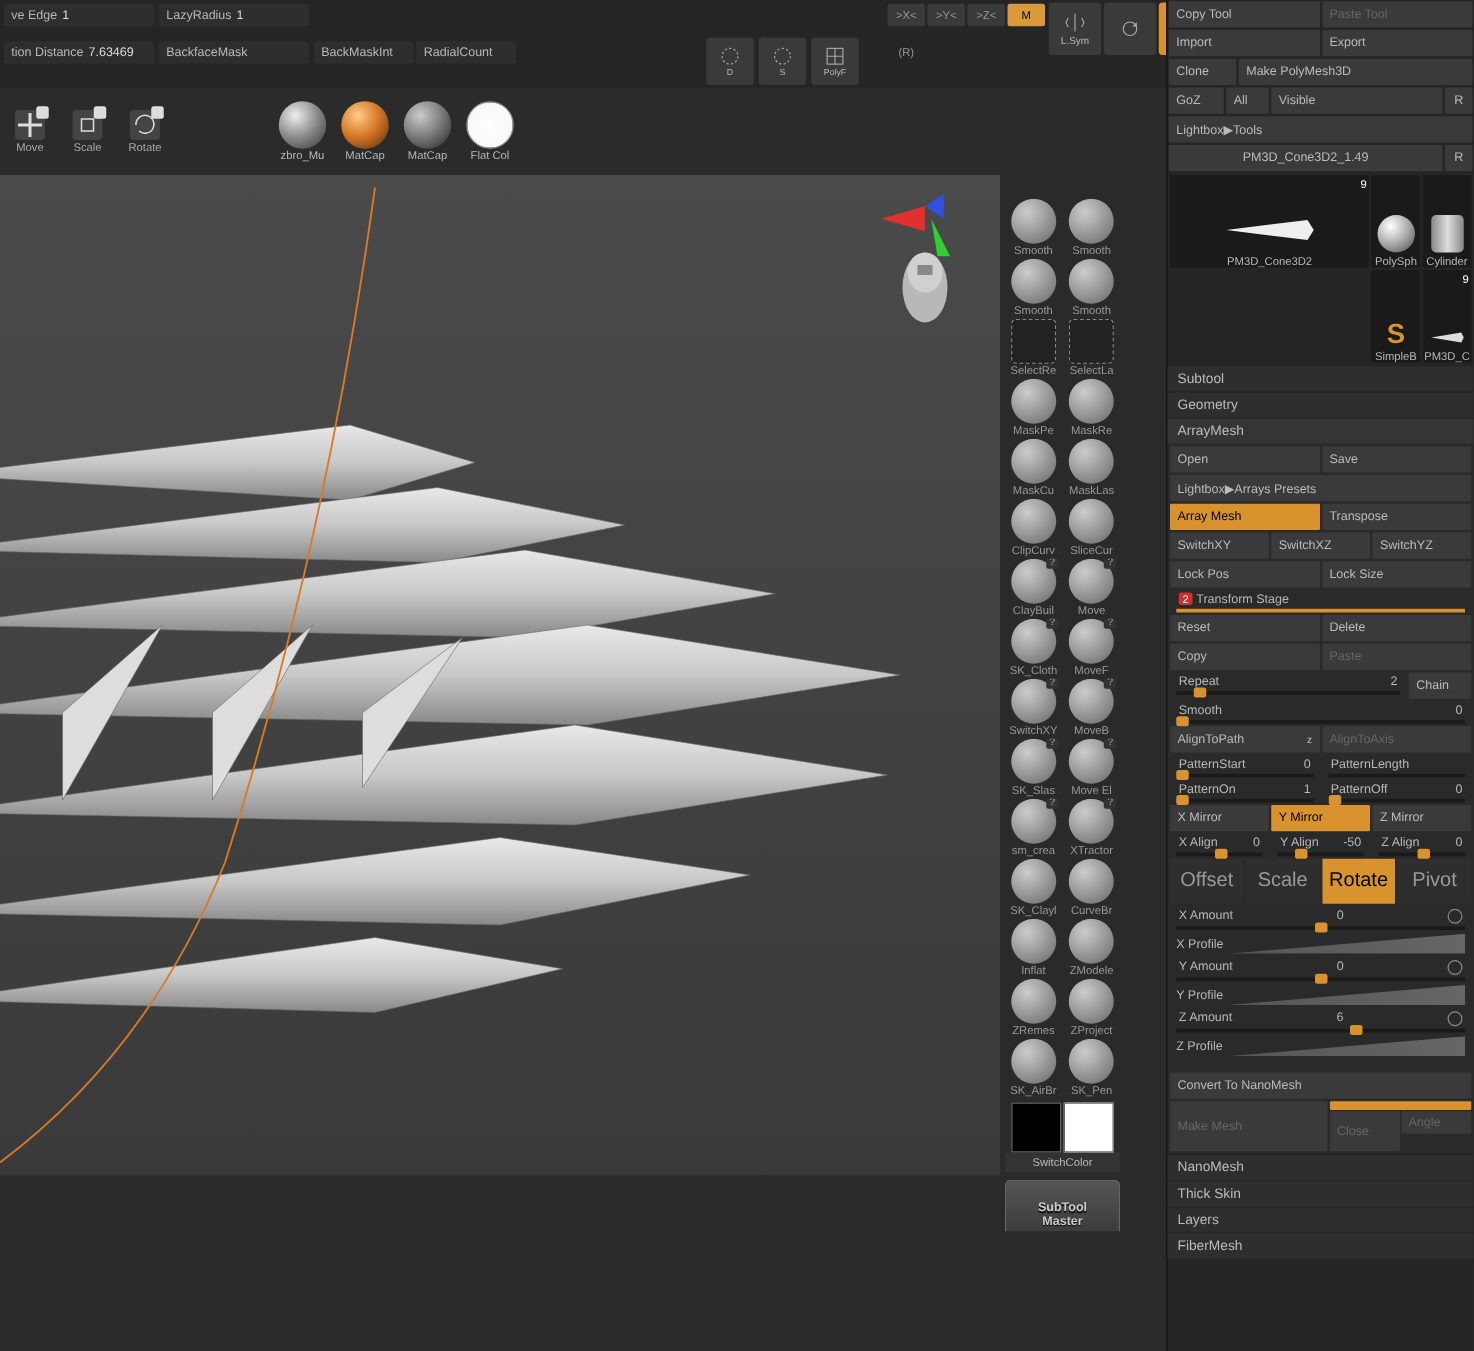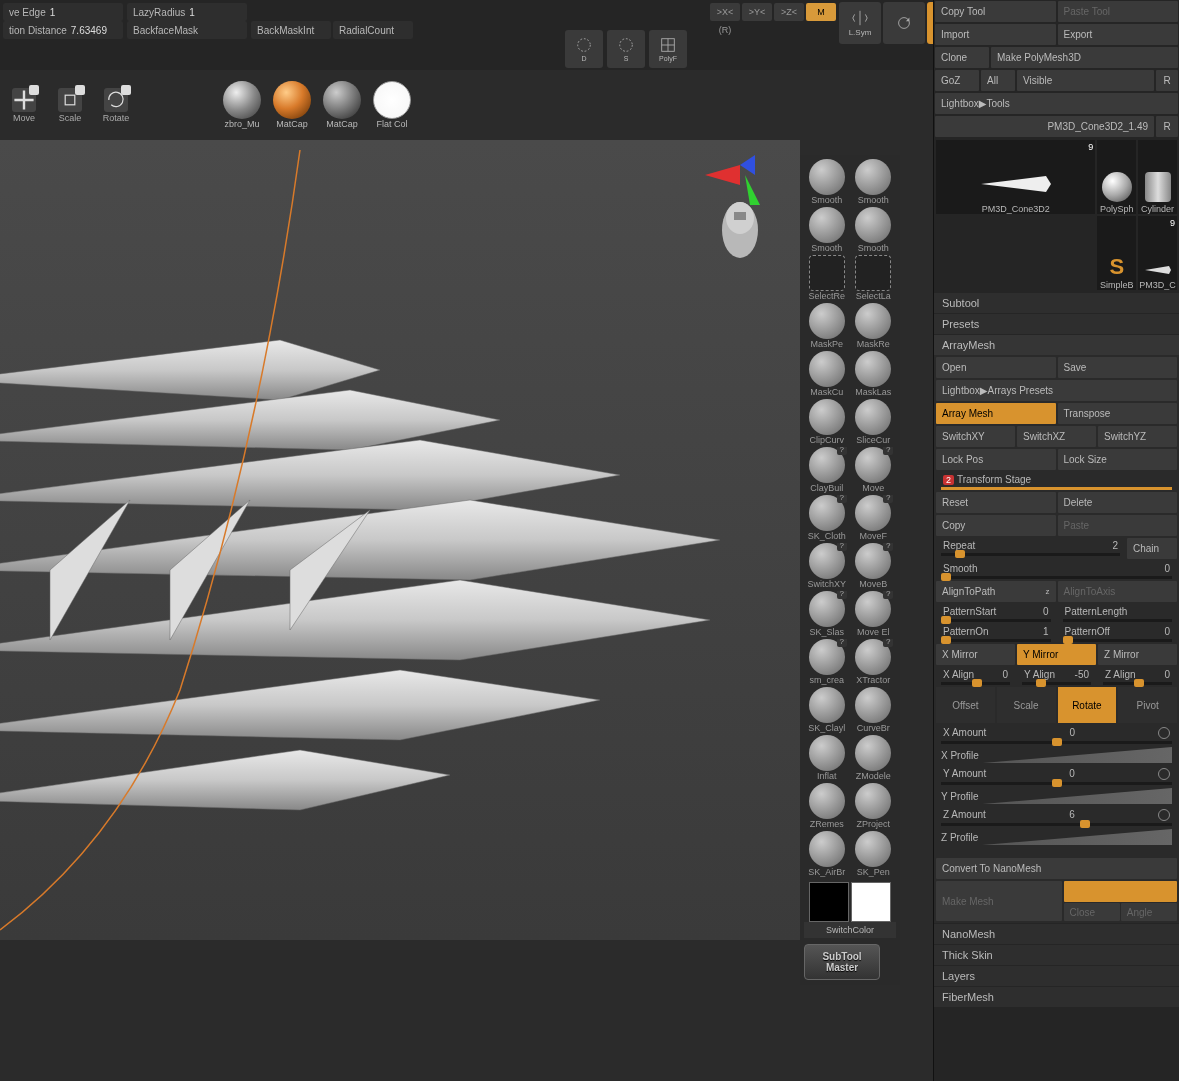--- a/index.html
+++ b/index.html
@@ -1,18 +1,18 @@
 <!DOCTYPE html>
 <html><head>
 <meta charset="utf-8">
 <style>
 *{margin:0;padding:0;box-sizing:border-box;font-family:Arial,sans-serif;user-select:none}
 body{background:#2b2b2b;color:#b8b8b8;font-size:11px;width:1179px;height:1081px;overflow:hidden;position:relative}
 .topbar{position:absolute;top:0;left:0;right:0;height:70px;background:#252525;display:flex;align-items:flex-start;padding:2px;gap:2px}
-.topgroup{display:flex;flex-direction:column;gap:0;padding:1px}
+.topgroup{display:flex;flex-direction:column;gap:12px;padding:1px}
 .slider-row{display:flex;align-items:center;gap:4px;background:#2e2e2e;padding:2px 6px;border-radius:2px;height:18px;min-width:120px}
 .slider-row span{font-size:10px}
 .slider-val{color:#ddd}
 .smbtn{background:#3a3a3a;color:#999;font-size:9px;padding:3px 5px;border-radius:2px;display:inline-flex;align-items:center;justify-content:center;min-width:30px;height:18px}
 .smbtn.active{background:#d89a3a;color:#000}
 .iconbtn{width:42px;height:42px;background:#3a3a3a;border-radius:3px;display:flex;flex-direction:column;align-items:center;justify-content:center;font-size:8px;gap:1px}
 .iconbtn svg{width:18px;height:18px}
 .redo-input{background:#1a1a1a;border:1px solid #444;color:#888;padding:2px 6px;width:130px;height:20px;font-size:10px}
 
 .toolbar2{position:absolute;top:80px;left:0;height:50px;display:flex;align-items:center;gap:6px;padding-left:4px}
@@ -32,28 +32,28 @@
 .brushpanel{position:absolute;top:155px;left:800px;width:100px;height:830px;background:#2a2a2a;padding:4px;overflow:hidden}
 .brush-grid{display:grid;grid-template-columns:1fr 1fr;gap:1px}
 .brush-cell{display:flex;flex-direction:column;align-items:center;height:47px;font-size:9px;color:#999;overflow:hidden}
 .brush-icon{width:36px;height:36px;border-radius:50%;background:radial-gradient(circle at 35% 30%,#ddd,#888 50%,#333);position:relative}
 .brush-icon.sq{border-radius:4px;background:#222;border:1px dashed #888}
 .brush-icon.sym{background:radial-gradient(circle at 35% 30%,#ccc,#666)}
 .brush-q{position:absolute;top:-2px;right:-2px;width:10px;height:10px;background:#333;color:#aaa;font-size:8px;border-radius:2px;text-align:center;line-height:10px}
 .color-sw{width:40px;height:40px;border:1px solid #666}
 .switch-row{display:flex;gap:2px;justify-content:center;margin-top:2px}
 .scolor-btn{background:#333;font-size:9px;padding:3px 6px;text-align:center;width:100%}
-.subtool-btn{background:linear-gradient(#555,#333);border:1px solid #666;border-radius:4px;padding:6px;text-align:center;font-size:10px;font-weight:bold;color:#ccc;margin-top:6px;text-shadow:0 1px 1px #000;width:76px}
+.subtool-btn{background:linear-gradient(#555,#333);border:1px solid #666;border-radius:4px;padding:16px;text-align:center;font-size:10px;font-weight:bold;color:#ccc;margin-top:6px;text-shadow:0 1px 1px #000;width:92px}
 
 .rightpanel{position:absolute;top:0;right:0;width:246px;height:1081px;background:#252525;display:flex;flex-direction:column;border-left:1px solid #111}
 .rp-row{display:flex;gap:2px;padding:1px}
 .rp-btn{flex:1;background:#3a3a3a;color:#bbb;font-size:10px;padding:3px 6px;text-align:left;height:21px;display:flex;align-items:center;border-radius:1px}
 .rp-btn.orange{background:#d8932e;color:#000}
 .rp-btn.dim{color:#666}
-.rp-btn.num{justify-content:flex-end}
+.rp-btn.num{justify-content:center}
 .rp-btn.sm{flex:0 0 22px;justify-content:center;padding:0}
 .rp-header{background:#2e2e2e;color:#bbb;padding:4px 8px;font-size:11px;margin-top:1px}
 .rp-sub{background:#353535}
 .slider-wrap{position:relative;padding:1px 2px}
 .slider-label{display:flex;justify-content:space-between;font-size:10px;padding:2px 6px}
 .slider-track{height:3px;background:#1a1a1a;position:relative;margin:0 4px}
 .slider-fill{height:3px;background:#d8932e;position:absolute}
 .slider-thumb{width:10px;height:8px;background:#d8932e;position:absolute;top:-3px;border-radius:2px}
 .mini-badge{background:#c83232;color:#fff;font-size:9px;padding:0 3px;border-radius:2px;margin-right:3px}
 .profile-row{display:flex;align-items:center;gap:4px;padding:2px 6px;font-size:10px}
@@ -62,21 +62,21 @@
 
 .tool-thumbs{display:flex;gap:2px;padding:2px}
 .tool-thumb{flex:1;background:#1a1a1a;height:74px;display:flex;flex-direction:column;align-items:center;justify-content:flex-end;font-size:9px;position:relative;overflow:hidden}
 .tool-thumb.main{flex:2}
 .thumb-badge{position:absolute;top:2px;right:2px;color:#fff;font-size:9px}
 .thumb-sphere{width:30px;height:30px;border-radius:50%;background:radial-gradient(circle at 35% 30%,#fff,#aaa 50%,#444);margin-bottom:2px}
 .thumb-cyl{width:26px;height:30px;background:linear-gradient(90deg,#888,#ddd,#888);border-radius:4px;margin-bottom:2px}
 .thumb-s{width:26px;height:26px;color:#d8932e;font-size:22px;font-weight:bold;text-align:center}
 
 .tabrow{display:flex;gap:2px;padding:1px}
-.tab-btn{flex:1;background:#2e2e2e;color:#999;font-size:10px;padding:5px;text-align:center;height:36px;display:flex;align-items:center;justify-content:center}
+.tab-btn{flex:1;background:#2e2e2e;color:#999;font-size:16px;padding:5px;text-align:center;height:36px;display:flex;align-items:center;justify-content:center}
 .tab-btn.active{background:#d8932e;color:#000}
 
 </style>
 </head>
 <body>
 
 <div class="topbar">
   <div class="topgroup">
     <div class="slider-row">
         <span>ve Edge</span>
@@ -465,21 +465,21 @@
             <svg width="30" height="20">
               <path d="M2 10 L26 6 L28 10 L26 14 Z" fill="#ddd"></path>
             </svg>
             <span>PM3D_C</span>
           </div>
       </div>
     </div>
   </div>
 
   <div class="rp-header">Subtool</div>
-  <div class="rp-header">Presets</div>
+  <div class="rp-header">Geometry</div>
   <div class="rp-header rp-sub">ArrayMesh</div>
 
   <div style="background:#2a2a2a;padding:1px">
     <div class="rp-row">
         <div class="rp-btn">Open</div>
         <div class="rp-btn">Save</div>
       </div>
     <div class="rp-row">
         <div class="rp-btn">Lightbox▶Arrays Presets</div>
       </div>
@@ -671,21 +671,21 @@
 
     <div style="height:10px"></div>
     <div class="rp-row">
         <div class="rp-btn">Convert To NanoMesh</div>
       </div>
     <div class="rp-row">
       <div class="rp-btn dim" style="height:40px">Make Mesh</div>
       <div style="flex:1;display:flex;flex-direction:column;gap:1px">
         <div class="rp-btn orange" style="height:18px"></div>
         <div style="display:flex;gap:1px">
-          <div class="rp-btn dim" style="height:18px">Close</div>
+          <div class="rp-btn dim" style="height:32px">Close</div>
           <div class="rp-btn dim" style="height:18px">Angle</div>
         </div>
       </div>
     </div>
   </div>
 
   <div class="rp-header">NanoMesh</div>
   <div class="rp-header">Thick Skin</div>
   <div class="rp-header">Layers</div>
   <div class="rp-header">FiberMesh</div>

